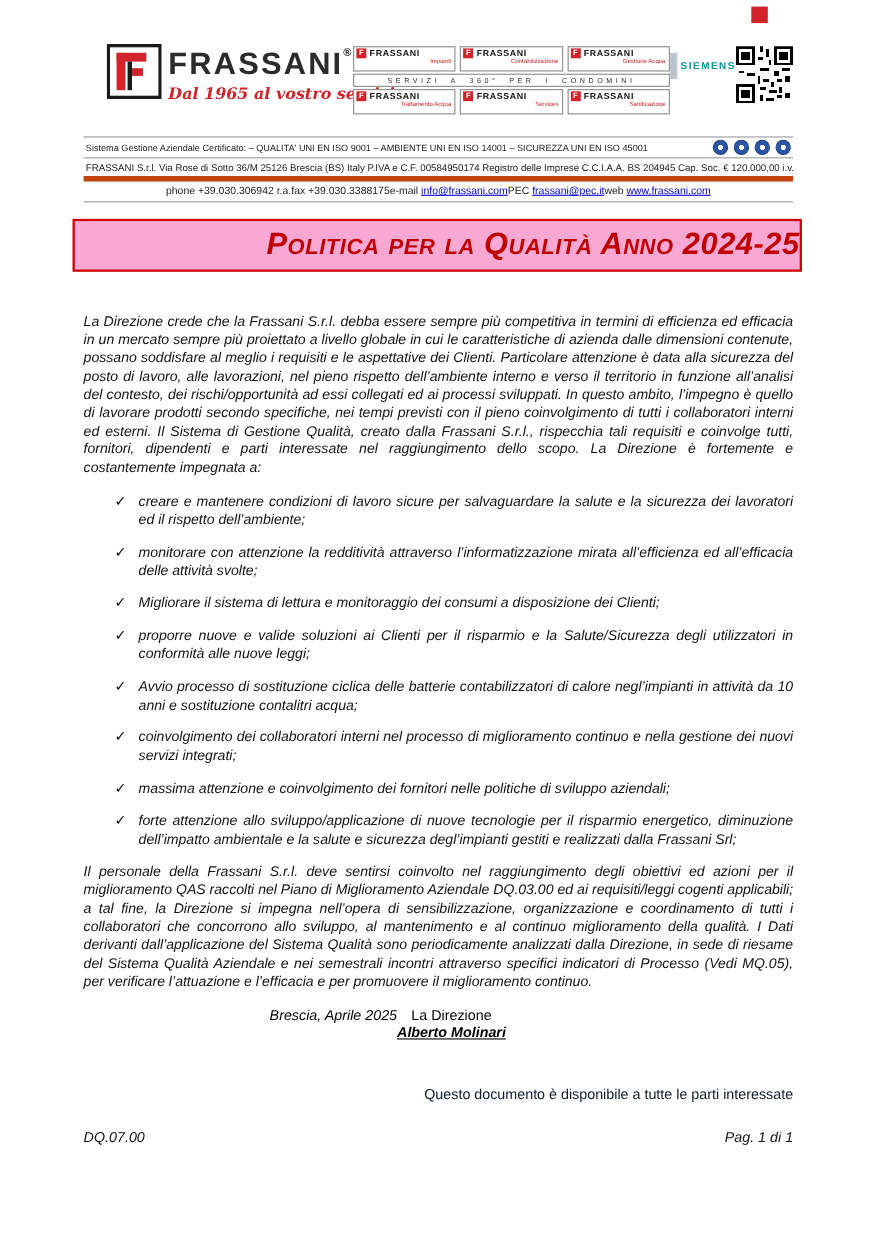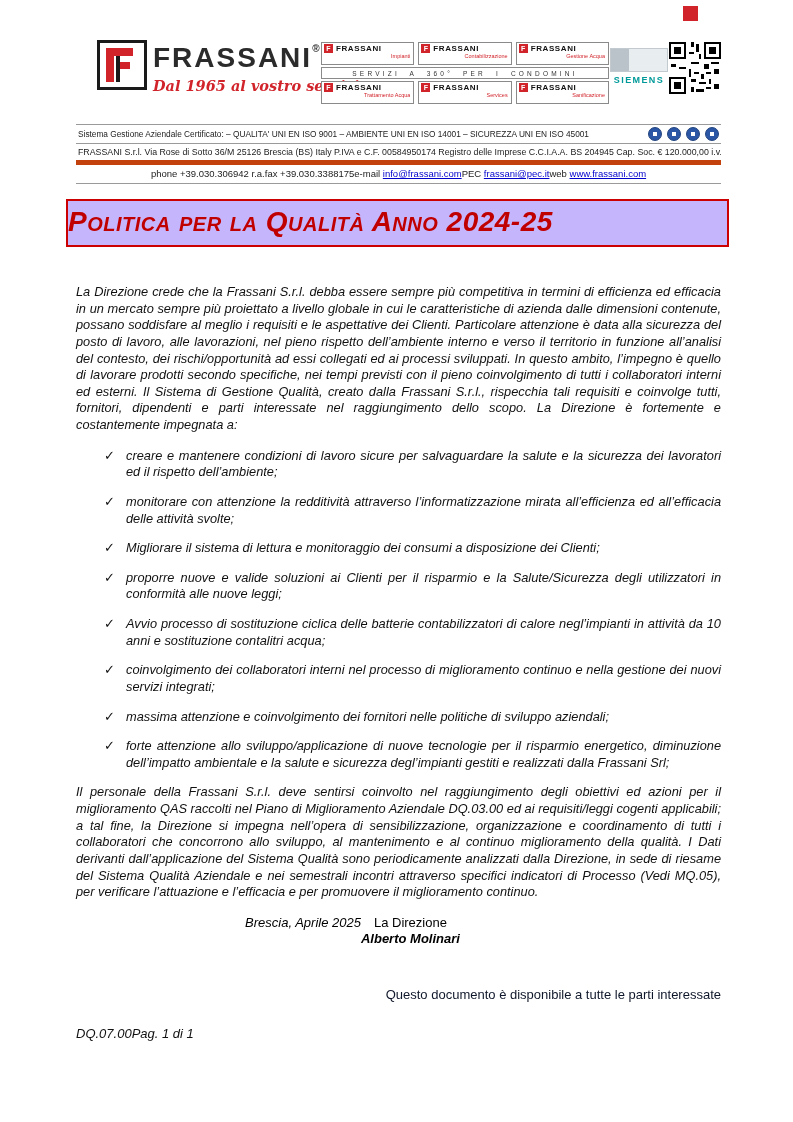--- a/index.html
+++ b/index.html
@@ -26,55 +26,55 @@
 
   .badges-grid { width: 288px; display: flex; flex-direction: column; gap: 2px; padding-top: 2px; }
   .badge-row { display: flex; gap: 4px; }
   .badge { flex: 1; border: 1px solid #8a8a8a; background: #fff; padding: 1px 3px 1px 2px; min-height: 19px; }
   .badge-top { display: flex; align-items: center; gap: 3px; }
   .badge-f { width: 9px; height: 9px; background: #d1232a; color: #fff; font-size: 7px; font-weight: bold; line-height: 9px; text-align: center; flex: 0 0 auto; }
   .badge-name { font-size: 8px; font-weight: bold; letter-spacing: 0.6px; color: #111; white-space: nowrap; }
   .badge-div { font-size: 5.5px; color: #d1232a; text-align: right; line-height: 1.2; white-space: nowrap; overflow: hidden; }
   .banner { border: 1px solid #8a8a8a; font-size: 6.5px; letter-spacing: 3.2px; word-spacing: 5px; text-align: center; padding: 1.5px 0; color: #333; white-space: nowrap; overflow: hidden; }
 
-  .partner-col { width: 60px; display: flex; flex-direction: column; align-items: center; gap: 3px; padding-top: 8px; }
+  .partner-col { width: 60px; display: flex; flex-direction: row; align-items: center; gap: 3px; padding-top: 8px; }
   .partner-box { width: 56px; height: 22px; background: linear-gradient(90deg, #b9c3c9 0 18px, #e8edef 18px 100%); border: 1px solid #c2cad0; }
   .siemens { color: #009999; font-weight: bold; font-size: 9px; letter-spacing: 1.4px; }
   .qr { width: 52px; height: 52px; padding-top: 2px; }
 
   .cert-row { margin-top: 4px; border-top: 1px solid #9a9a9a; border-bottom: 1px solid #9a9a9a; padding: 2px 2px; display: flex; align-items: center; justify-content: space-between; }
   .cert-text { font-size: 8.3px; color: #222; white-space: nowrap; overflow: hidden; }
   .cert-badges { display: flex; gap: 5px; flex: 0 0 auto; margin-left: 6px; }
   .cert-badge { width: 14px; height: 14px; border-radius: 50%; background: radial-gradient(circle at 50% 50%, #ffffff 0 26%, #2a56a5 30% 100%); border: 1px solid #1d3f7d; box-sizing: border-box; }
 
   .company-row { font-size: 8.8px; color: #222; padding: 3px 2px; border-bottom: 5px solid #c2410c; white-space: nowrap; overflow: hidden; }
   .contact-row { font-size: 9.5px; color: #222; padding: 3px 2px 4px; border-bottom: 1px solid #9a9a9a; display: flex; justify-content: center; }
   .ci { white-space: nowrap; }
   .link { color: #0000cc; text-decoration: underline; cursor: pointer; }
 
   
-  .title-box { margin: 15px -8px 0 -10px; border: 2px solid #cc0000; padding: 5px 0 7px; text-align: left; background: #c4b5fd; }
+  .title-box { margin: 15px -8px 0 -10px; border: 2px solid #cc0000; padding: 5px 0 7px; text-align: right; background: #f9a8d4; }
   .title { font-size: 28px; font-weight: bold; font-style: italic; font-variant: small-caps; color: #c00000; letter-spacing: 0.5px; }
 
   
   .body-text { margin-top: 37px; font-style: italic; font-size: 12.8px; line-height: 1.3; text-align: justify; color: #111; }
   .body-text p { margin: 0; }
   .checklist { list-style: none; margin: 14px 0 0 28px; padding: 0; }
   .checklist li { position: relative; padding-left: 22px; margin-bottom: 13px; text-align: justify; }
   .check { position: absolute; left: 0; top: 0; font-style: normal; font-size: 13px; color: #111; }
   .closing { margin-top: 16px; }
 
   .sig-row { margin-top: 14px; display: flex; justify-content: center; align-items: flex-start; }
   .place-date { font-style: italic; font-size: 13px; }
   .sig-block { margin-right: 92px; text-align: center; font-size: 13px; line-height: 1.25; }
   .sig-role { font-style: normal; }
-  .sig-name { font-style: italic; font-weight: bold; }
+  .sig-name { font-style: italic; font-weight: bold; text-decoration: underline; }
 
   .availability { margin: 40px 0 0; text-align: right; font-size: 13px; font-style: normal; color: #0f172a; }
-  .footer-row { margin-top: 24px; display: flex; font-style: italic; font-size: 13px; color: #111; }
+  .footer-row { margin-top: 24px; display: flex; justify-content: space-between; font-style: italic; font-size: 13px; color: #111; }
 </style>
 </head>
 <body>
 
 <div class="page">
   <div class="corner-red"></div>
   <div class="content">
 
     <header class="letterhead">
       <div class="lh-top">

